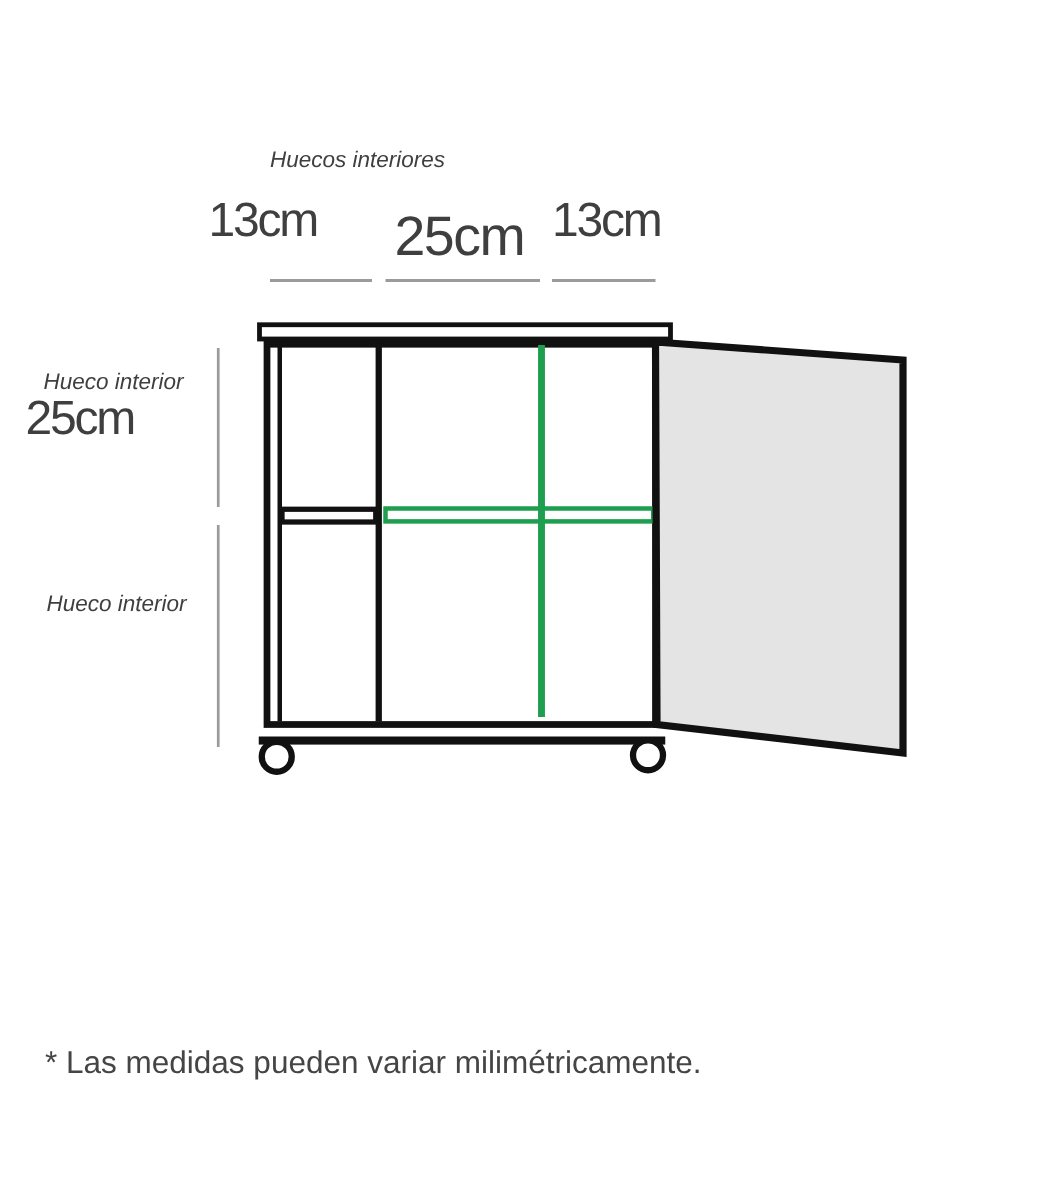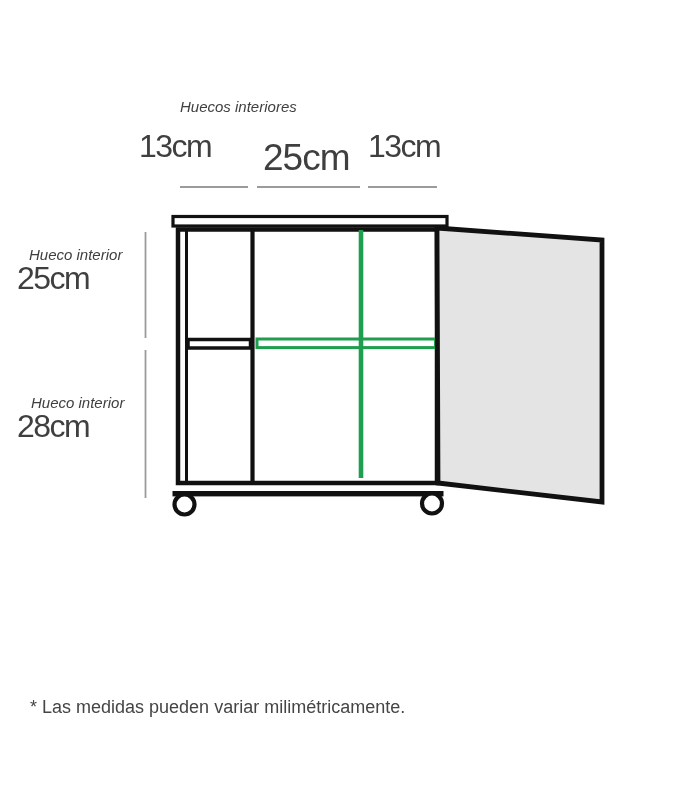--- a/index.html
+++ b/index.html
@@ -31,21 +31,21 @@
     white-space: nowrap;
   }
   .mid-measure {
     font-size: 37px;
     letter-spacing: -1px;
     color: var(--text-dark, #3f3f3f);
     line-height: 1.0;
     white-space: nowrap;
   }
   .footnote {
-    font-size: 18px;
+    font-size: 21px;
     color: var(--footnote-gray, #454545);
     white-space: nowrap;
   }
 
   svg .dark-stroke { stroke: var(--line-black, #111); fill: none; }
   svg .white-fill  { fill: #ffffff; }
   svg .green-stroke { stroke: var(--accent-green, #1e9e4e); fill: none; }
   svg .gray-stroke { stroke: var(--measure-gray, #9b9b9b); }
   svg .door { fill: var(--door-fill, #e4e4e4); stroke: var(--line-black, #111); }
   svg .solid-dark { fill: var(--line-black, #111); stroke: none; }
@@ -62,21 +62,20 @@
   <div class="abs mid-measure" style="left:263px; top:139px;">25cm</div>
 
   <div class="abs big-measure" style="left:368px; top:130px;">13cm</div>
 
   <div class="abs small-label" style="left:29px; top:246px;">Hueco interior</div>
 
   <div class="abs big-measure" style="left:17px; top:262px;">25cm</div>
 
   <div class="abs small-label" style="left:31px; top:394px;">Hueco interior</div>
 
-  <div class="abs big-measure" style="left:17px; top:410px;">28cm</div>
 
   <div class="abs footnote" style="left:30px; top:697px;">* Las medidas pueden variar milimétricamente.</div>
 
   <svg class="abs" style="left:0; top:0;" width="700" height="800" viewBox="0 0 700 800">
 
     <line class="gray-stroke" x1="180" y1="187" x2="248" y2="187" stroke-width="2"></line>
     <line class="gray-stroke" x1="257" y1="187" x2="360" y2="187" stroke-width="2"></line>
     <line class="gray-stroke" x1="368" y1="187" x2="437" y2="187" stroke-width="2"></line>
 
     <line class="gray-stroke" x1="145.5" y1="232" x2="145.5" y2="338" stroke-width="1.8"></line>

